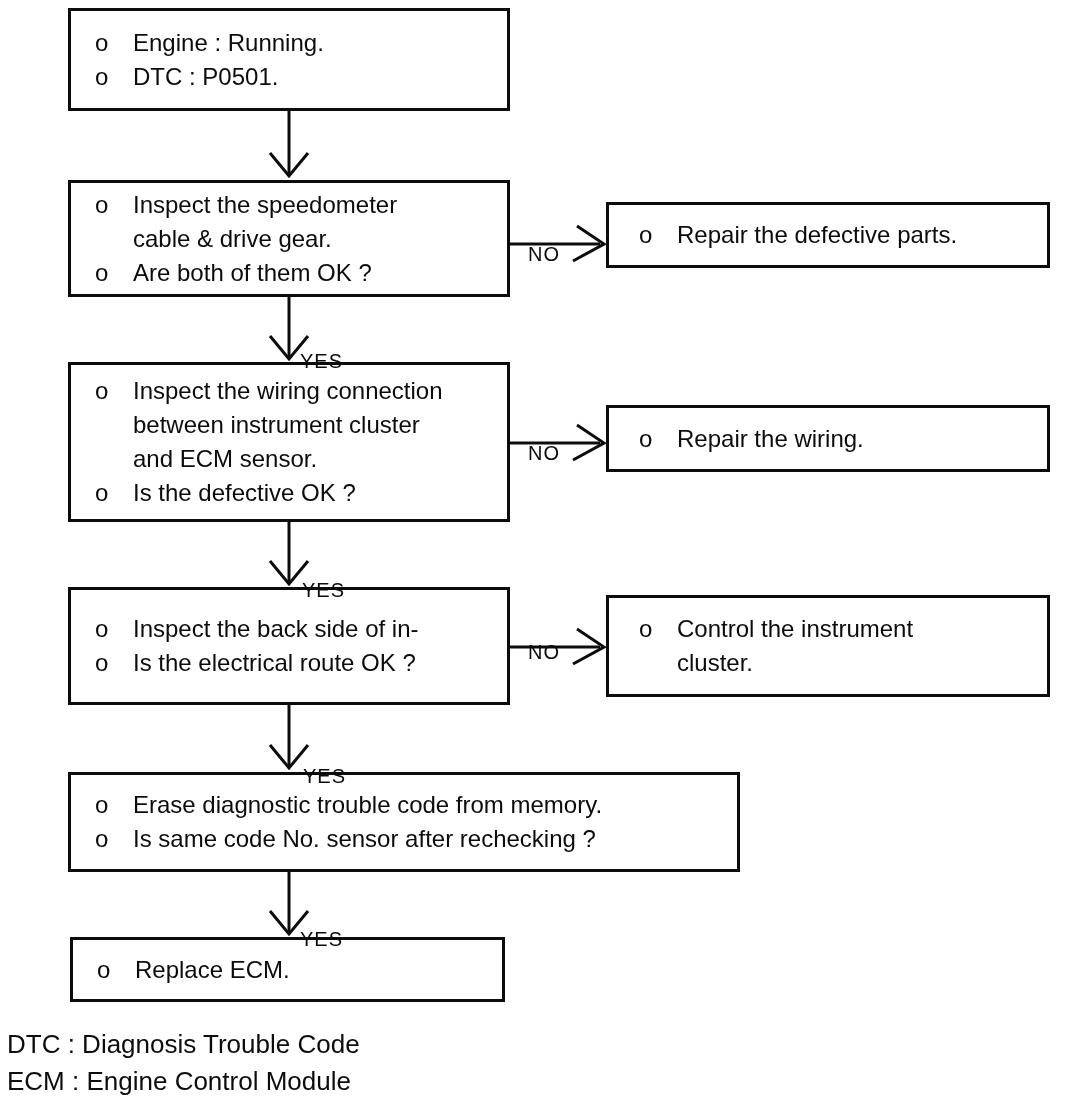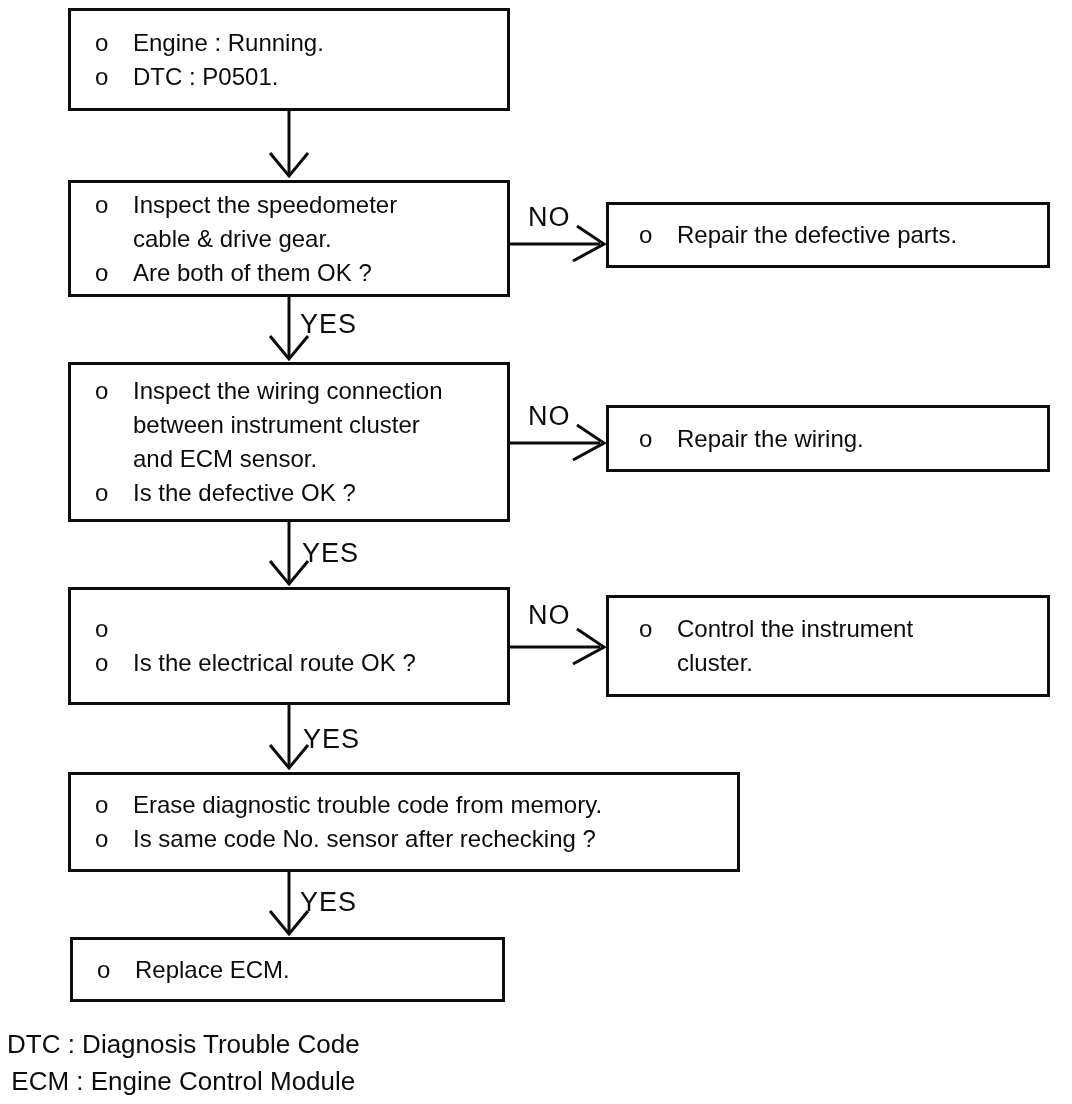--- a/index.html
+++ b/index.html
@@ -24,30 +24,30 @@
     padding-right:8px;
     font-size:24px;
     line-height:34px;
   }
   .box.right{padding-left:30px;}
   .row{display:flex;align-items:baseline;}
   .bullet{flex:0 0 38px;width:38px;}
   .txt{white-space:nowrap;}
   .edge-label{
     position:absolute;
-    font-size:27px;
+    font-size:20px;
     line-height:27px;
     letter-spacing:1px;
+    margin-top:37px;
   }
   .legend{
     position:absolute;
     left:7px;top:1026px;
     font-size:26px;
     line-height:37px;
-    text-align:center;
   }
 </style>
 </head>
 <body>
 
 <div class="canvas">
 
   <svg class="arrows" width="1072" height="1104" viewBox="0 0 1072 1104" fill="none" stroke="#0c0c0c" stroke-width="3">
     <g>
       <line x1="289" y1="111" x2="289" y2="176"></line>
@@ -138,20 +138,21 @@
   <div class="box right" style="left:606px;top:405px;width:444px;height:67px">
     <div class="row">
       <span class="bullet">o</span>
       <span class="txt">Repair the wiring.</span>
     </div>
   </div>
 
   <div class="box" style="left:68px;top:587px;width:442px;height:118px">
     <div class="row">
       <span class="bullet">o</span>
+      <span class="txt">Inspect the back side of in-</span>
     </div>
     <div class="row">
       <span class="bullet">o</span>
       <span class="txt">Is the electrical route OK ?</span>
     </div>
   </div>
 
   <div class="box right" style="left:606px;top:595px;width:444px;height:102px">
     <div class="row">
       <span class="bullet">o</span>

